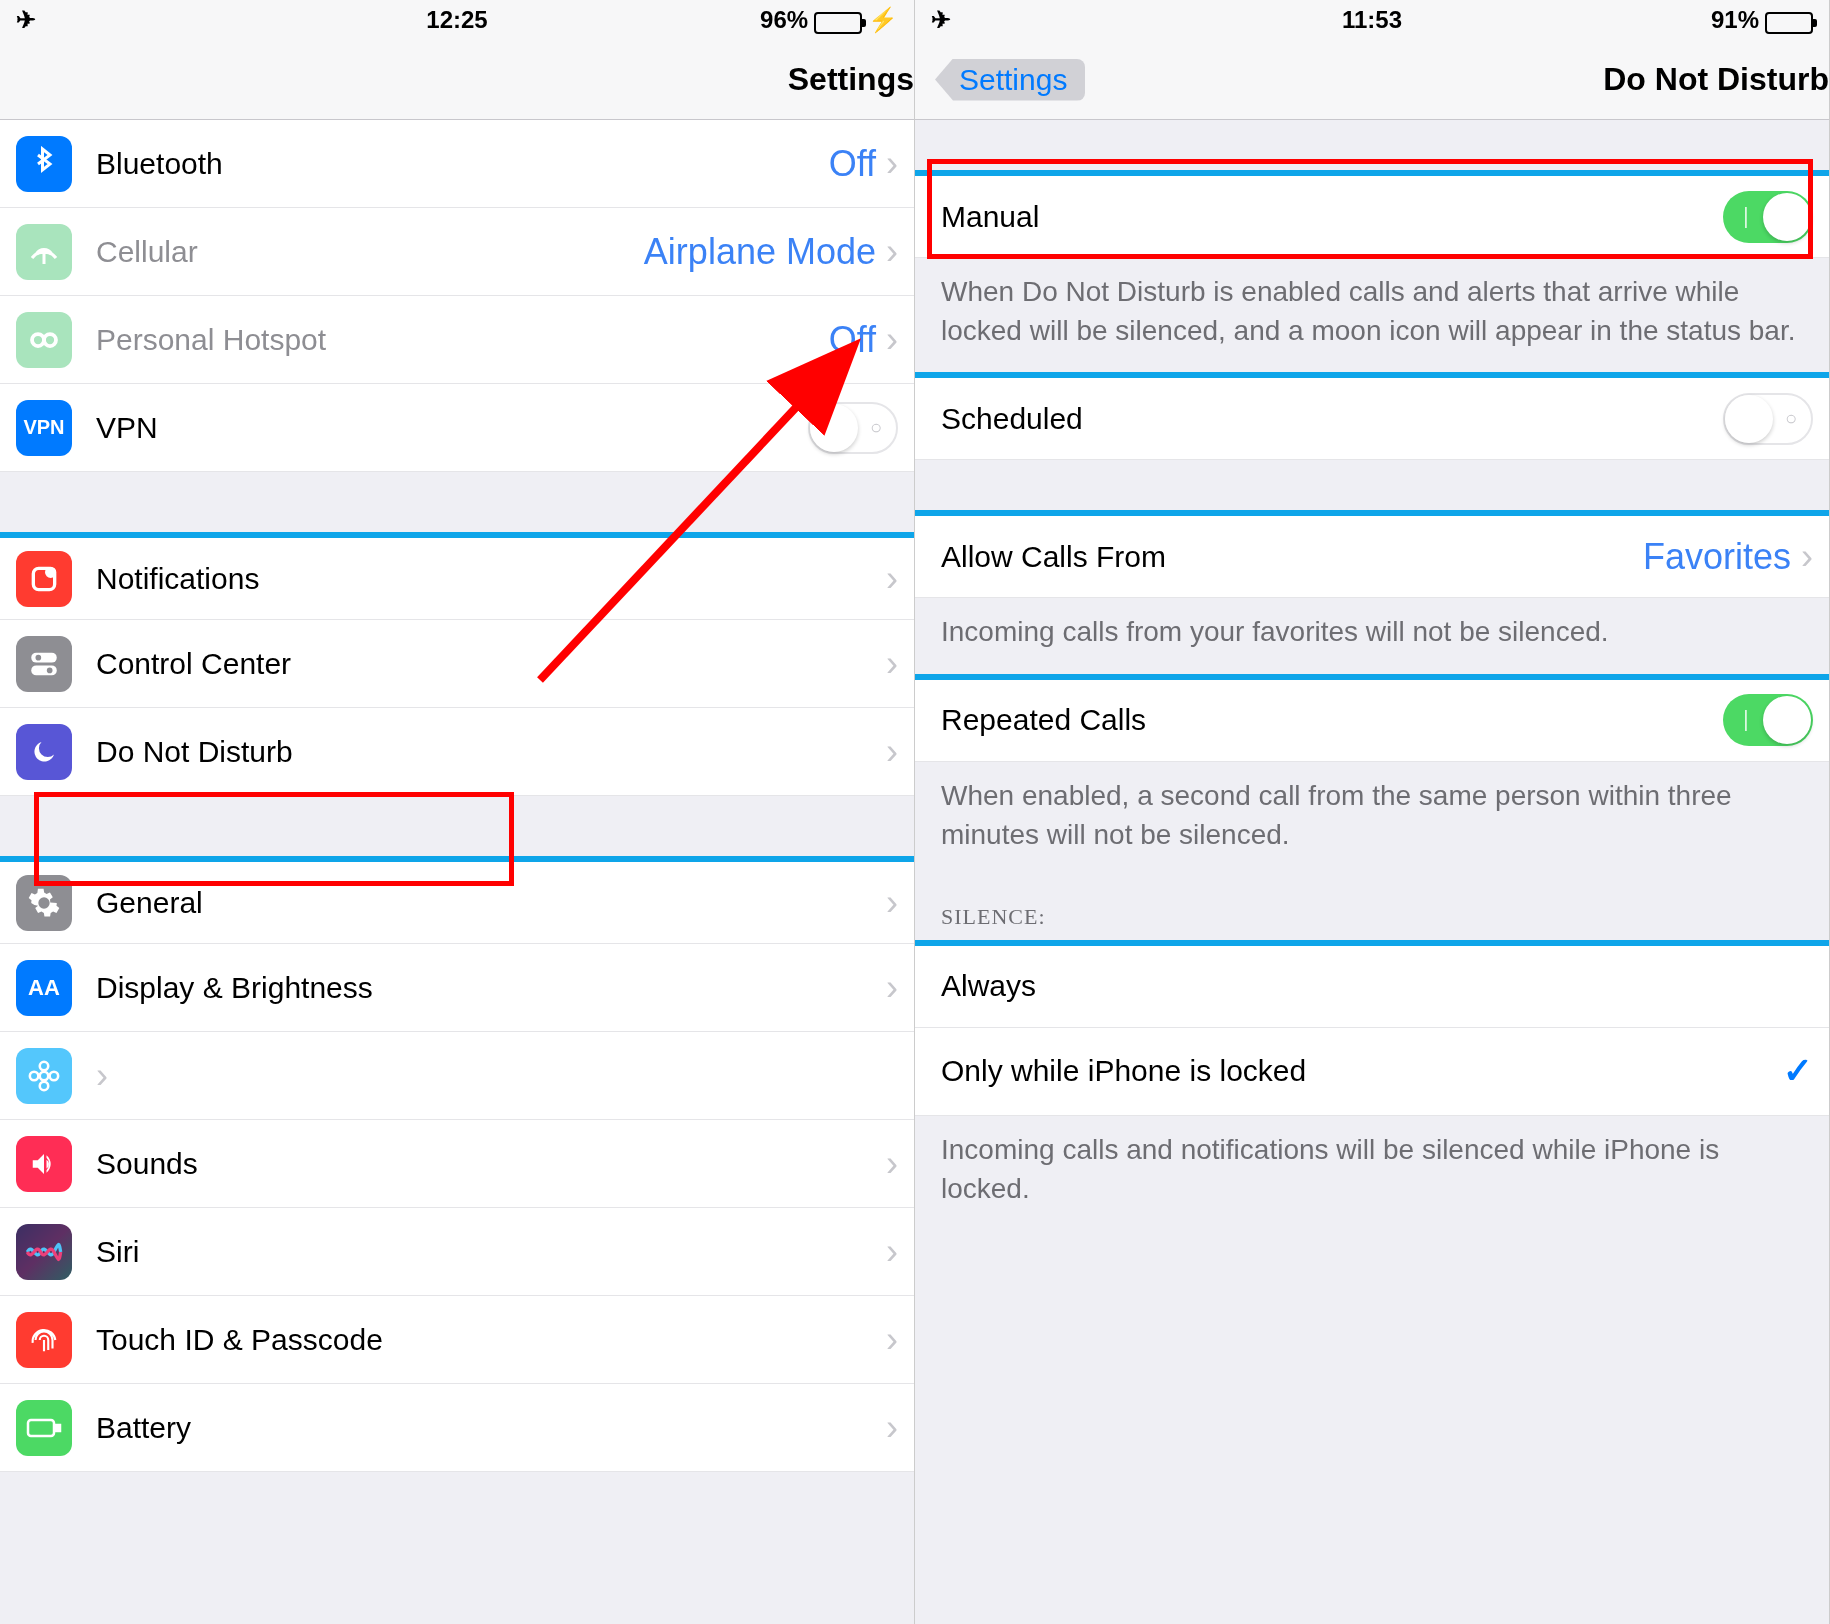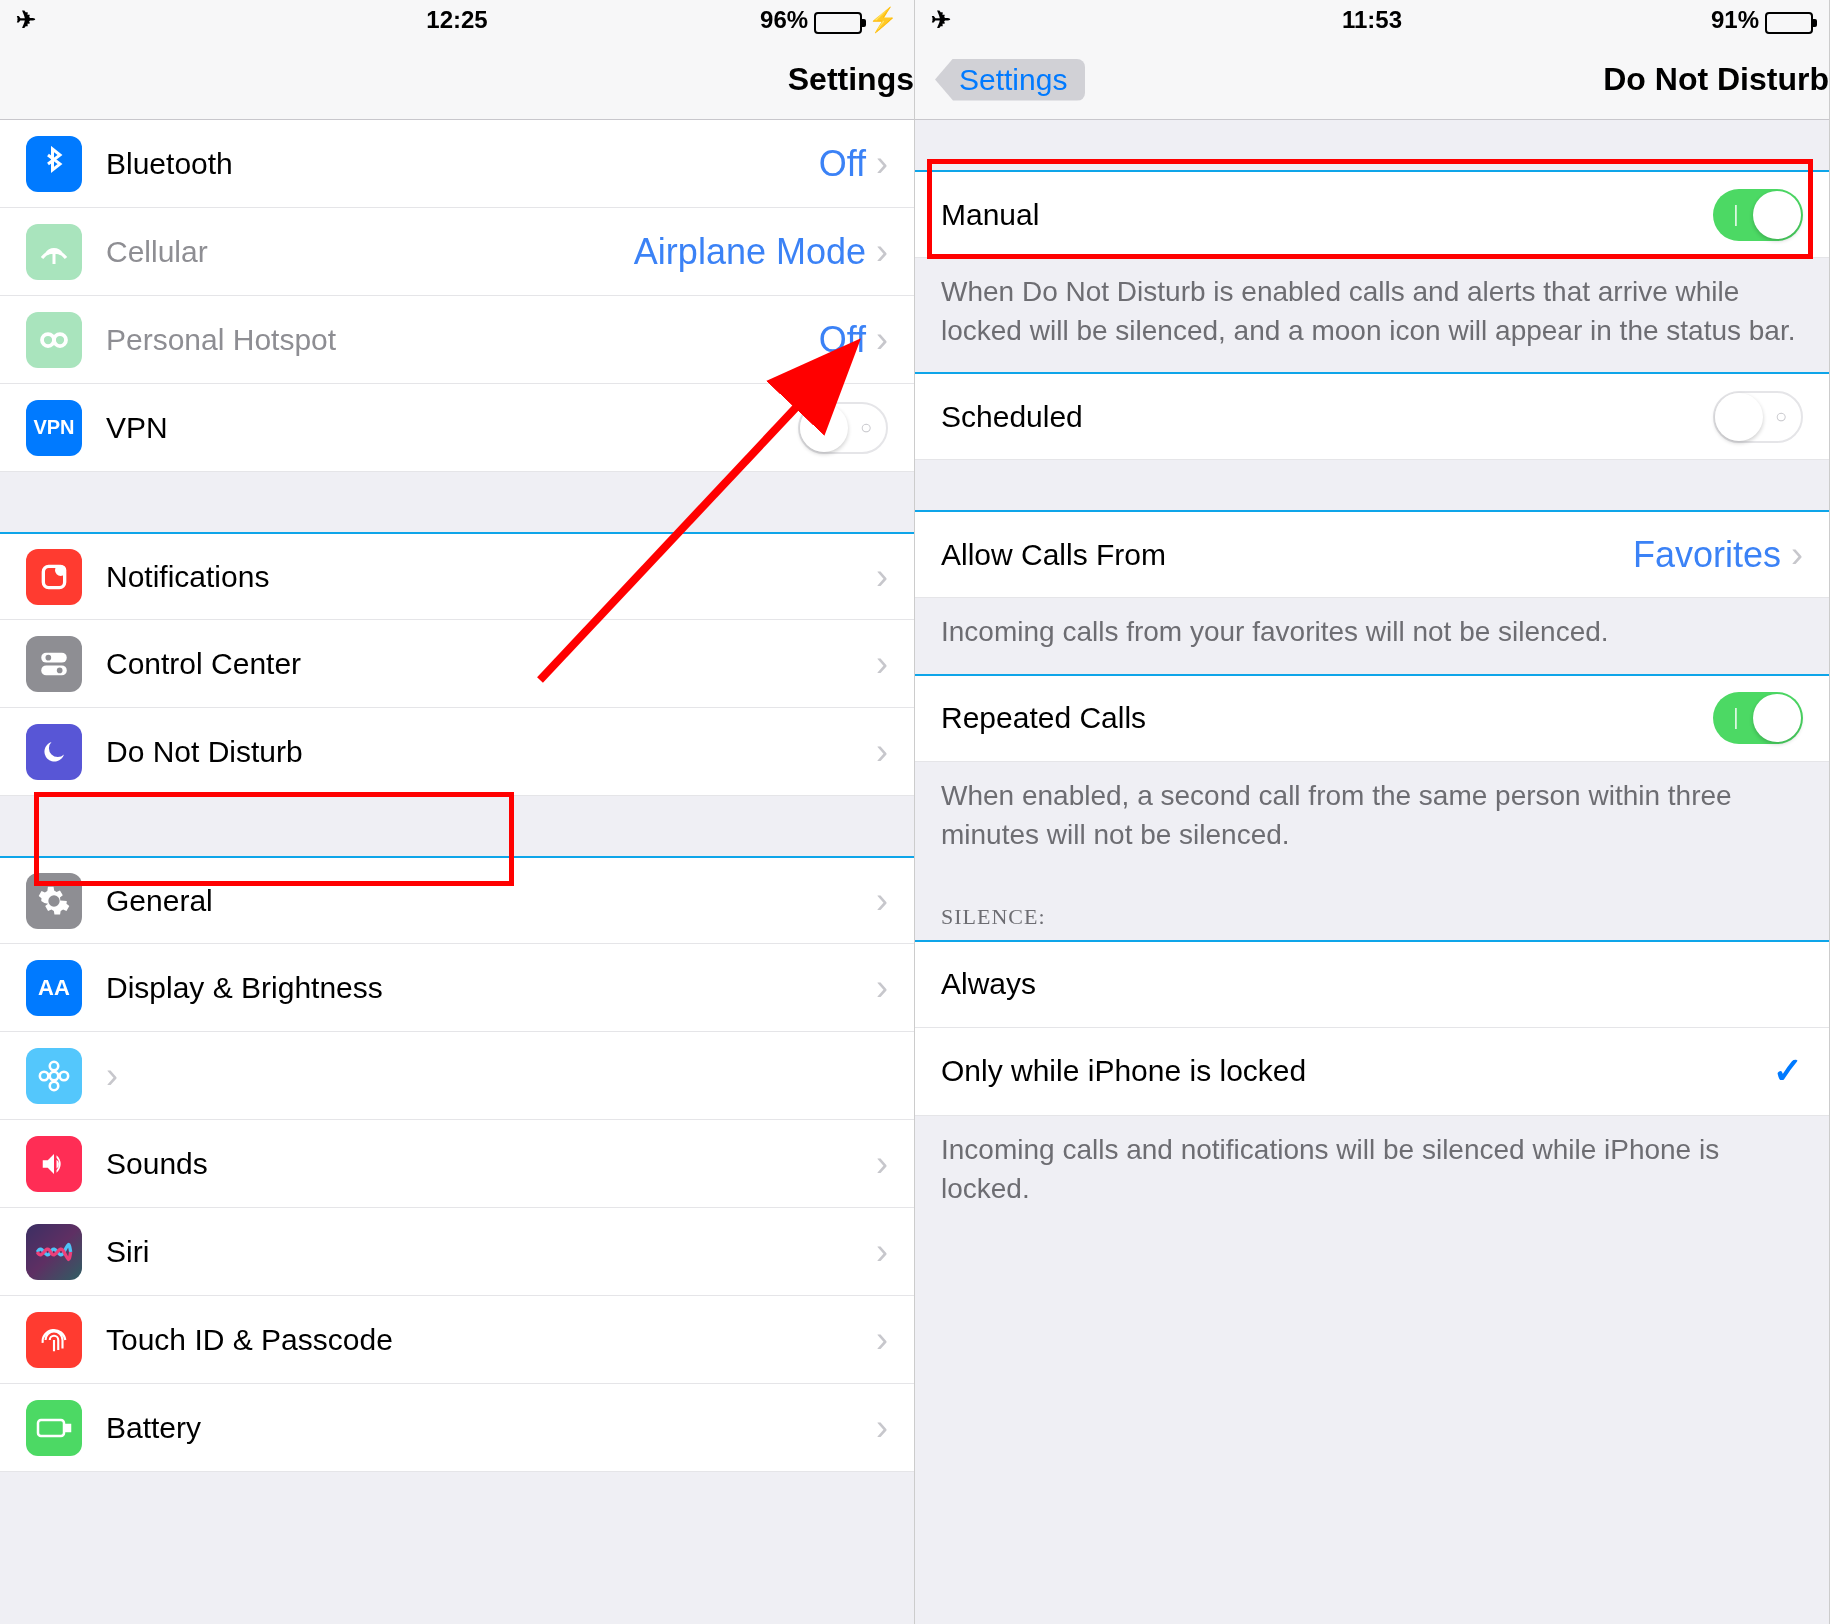--- a/index.html
+++ b/index.html
@@ -53,21 +53,21 @@
     font-size: 30px;
     padding: 4px 18px 4px 24px;
     clip-path: polygon(18px 0, 100% 0, 100% 100%, 18px 100%, 0 50%);
     border-radius: 0 8px 8px 0;
   }
   .content { }
   .row {
     background: #fff;
     display: flex;
     align-items: center;
-    padding: 0 26px;
+    padding: 0 16px;
     min-height: 88px;
     border-bottom: 1px solid #e5e5e8;
     font-size: 30px;
   }
   .row-icon {
     width: 56px; height: 56px;
     border-radius: 12px;
     margin-right: 24px;
     display: flex;
     align-items: center;
@@ -152,21 +152,21 @@
     position: absolute;
     border: 5px solid #ff0000;
     pointer-events: none;
     z-index: 10;
   }
   .arrow-svg {
     position: absolute;
     z-index: 11;
     pointer-events: none;
   }
-  .row.first-in-group { border-top: 2px solid #0ea5e9; }
+  .row.first-in-group { border-top: 6px solid #0ea5e9; }
   .row.no-left-icon { padding-left: 26px; }
 </style>
 </head>
 <body>
 
 <div class="screen">
   <div class="status-bar">
     <div class="status-left">
       <span>✈</span>
     </div>

